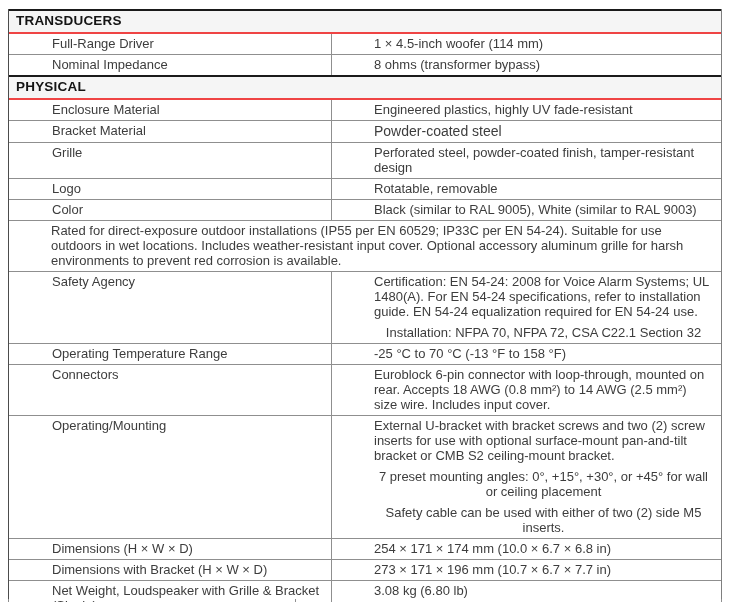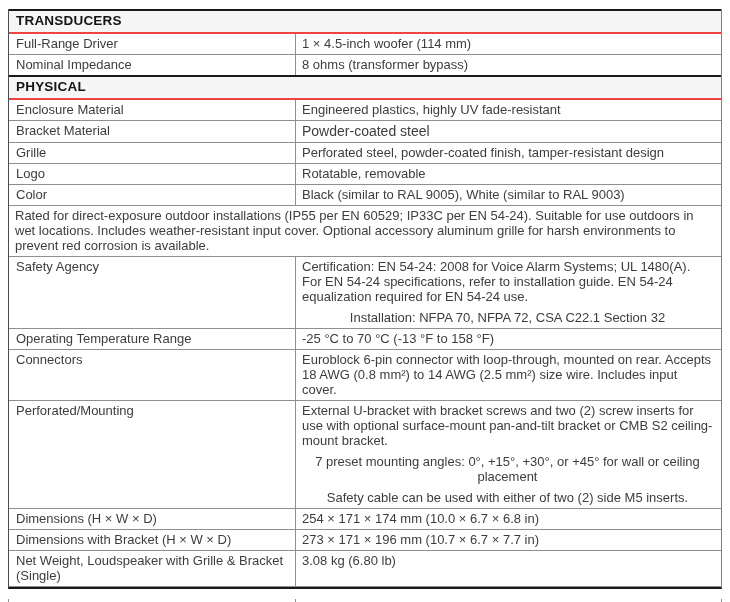--- a/index.html
+++ b/index.html
@@ -24,21 +24,21 @@
     font-weight:bold;
     font-size:13.5px;
     color:#141414;
     letter-spacing:.2px;
     padding:2px 7px 3px 7px;
     line-height:16px;
   }
   .spec-row{display:flex;align-items:stretch;}
   .spec-row + .spec-row{border-top:1px solid #8f8f8f;}
   .section-header + .spec-row{border-top:none;}
-  .cell{box-sizing:border-box;line-height:15px;}
+  .cell{box-sizing:border-box;line-height:15px;margin-left:36px;}
   .cell.label{
     width:287px;flex:0 0 287px;
     border-right:1px solid #8f8f8f;
     padding:2px 10px 3px 7px;
   }
   .cell.value{flex:1;padding:2px 8px 3px 6px;}
   .cell.value.large{font-size:14px;line-height:16px;}
   .cell p{margin:0;padding:0;}
   .cell p + p{margin-top:6px;text-align:center;}
   sup{font-size:9px;line-height:0;}
@@ -115,21 +115,21 @@
         <p>-25 °C to 70 °C (-13 °F to 158 °F)</p>
       </div>
     </div>
     <div class="spec-row">
       <div class="cell label">Connectors</div>
       <div class="cell value">
         <p>Euroblock 6-pin connector with loop-through, mounted on rear. Accepts 18 AWG (0.8 mm²) to 14 AWG (2.5 mm²) size wire. Includes input cover.</p>
       </div>
     </div>
     <div class="spec-row">
-      <div class="cell label">Perforated/Mounting</div>
+      <div class="cell label">Operating/Mounting</div>
       <div class="cell value">
         <p>External U-bracket with bracket screws and two (2) screw inserts for use with optional surface-mount pan-and-tilt bracket or CMB S2 ceiling-mount bracket.</p>
         <p>7 preset mounting angles: 0°, +15°, +30°, or +45° for wall or ceiling placement</p>
         <p>Safety cable can be used with either of two (2) side M5 inserts.</p>
       </div>
     </div>
     <div class="spec-row">
       <div class="cell label">Dimensions (H × W × D)</div>
       <div class="cell value">
         <p>254 × 171 × 174 mm (10.0 × 6.7 × 6.8 in)</p>

